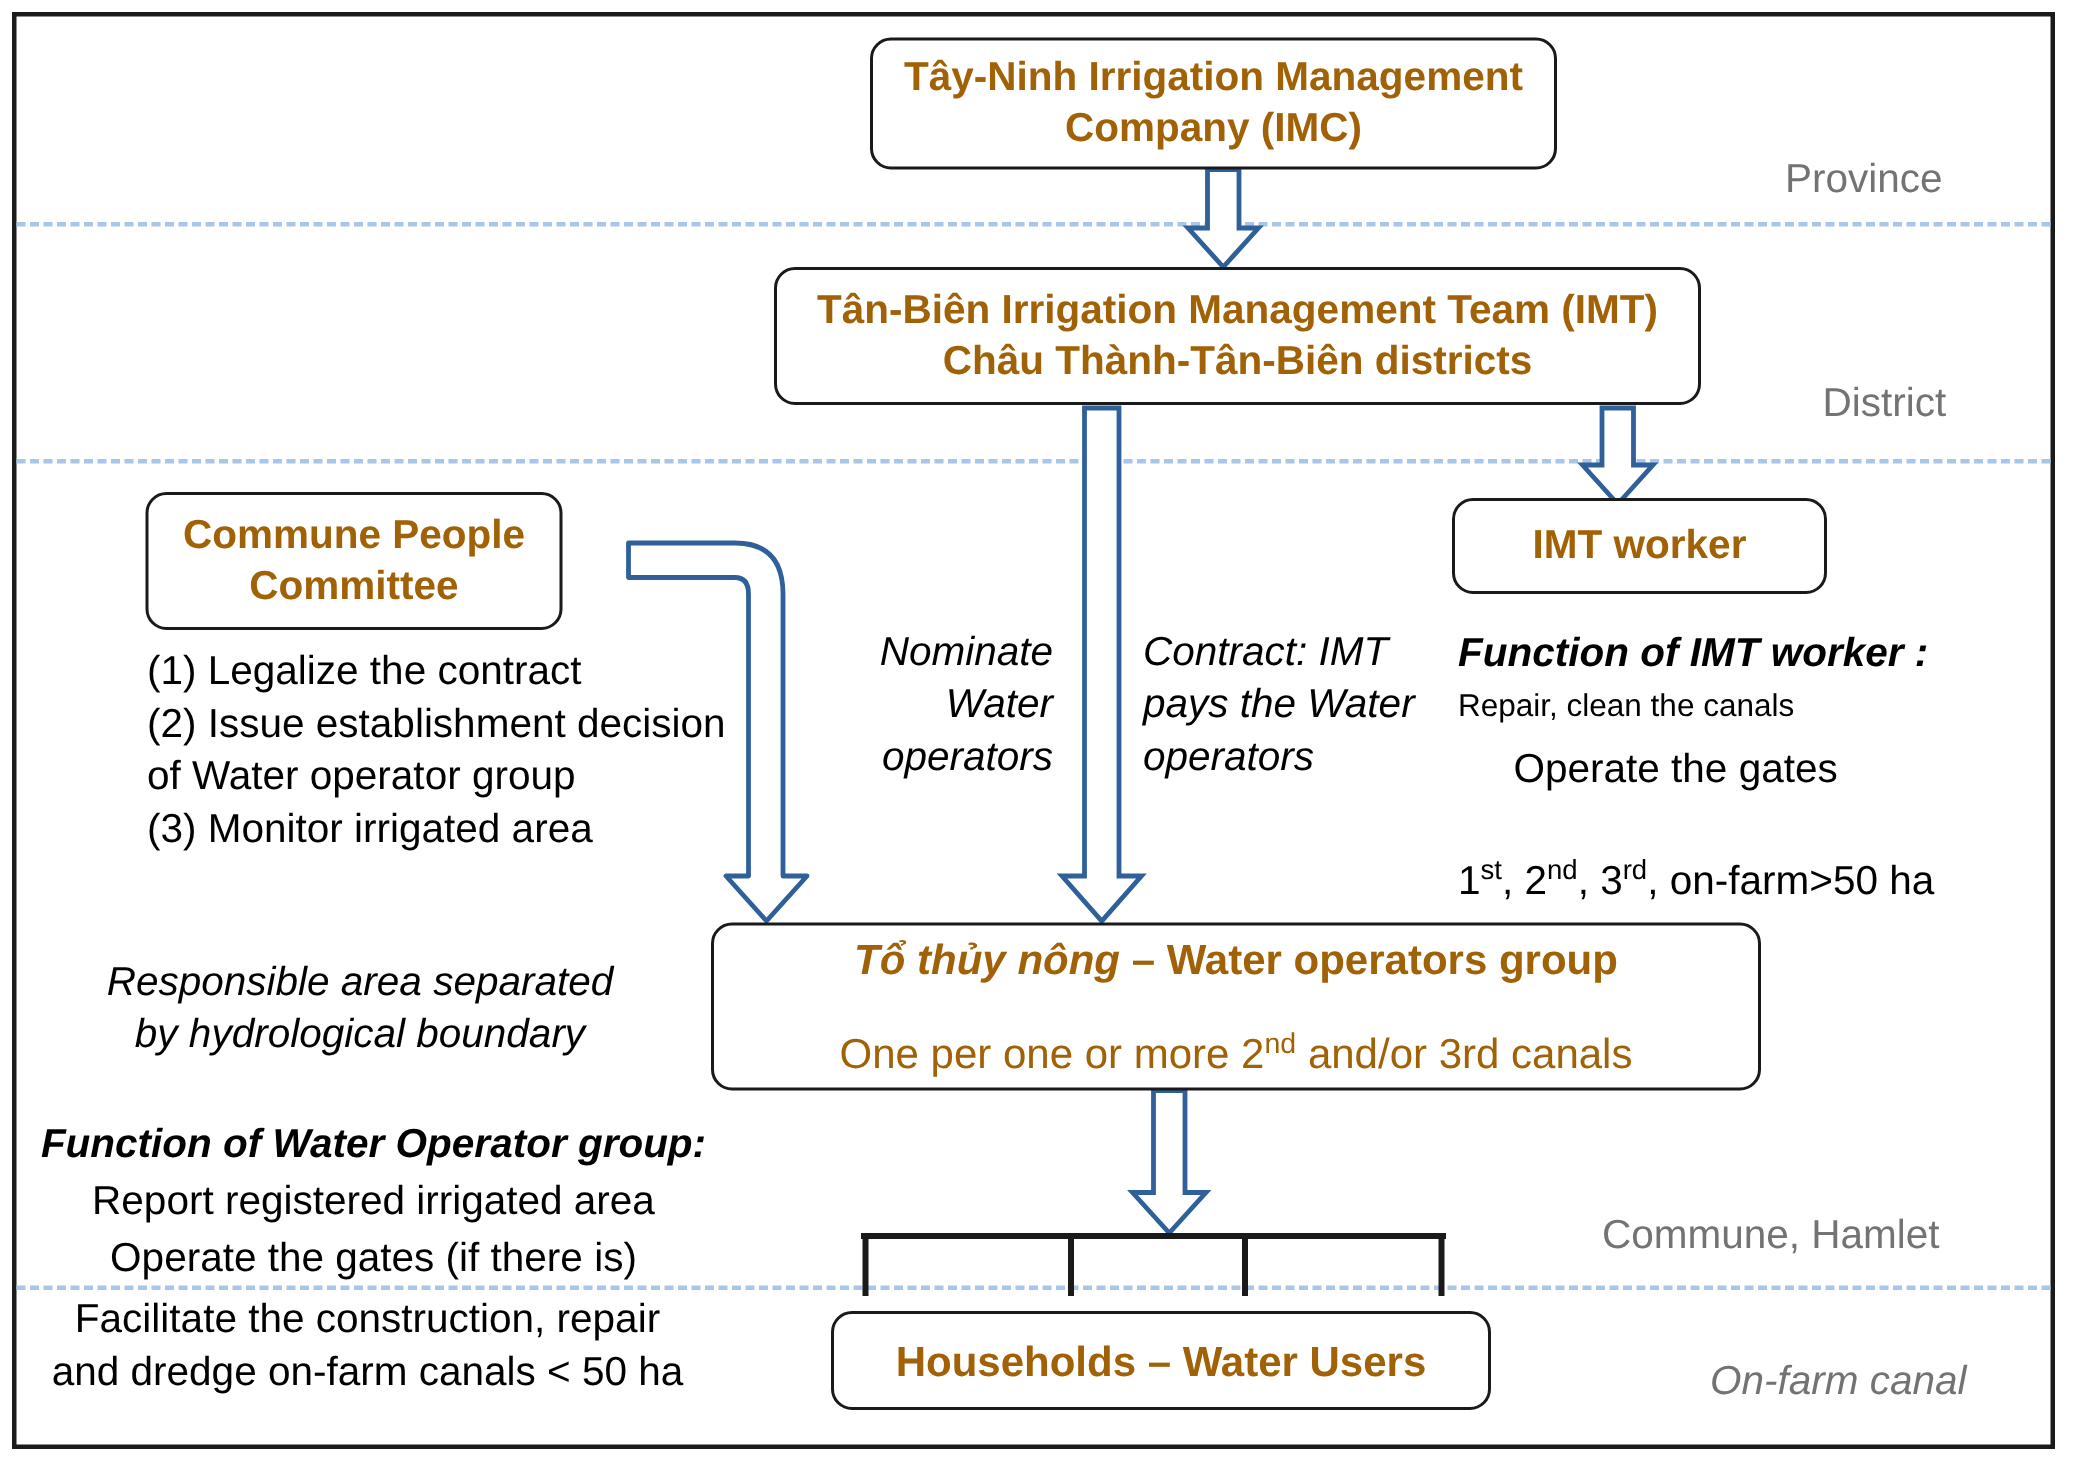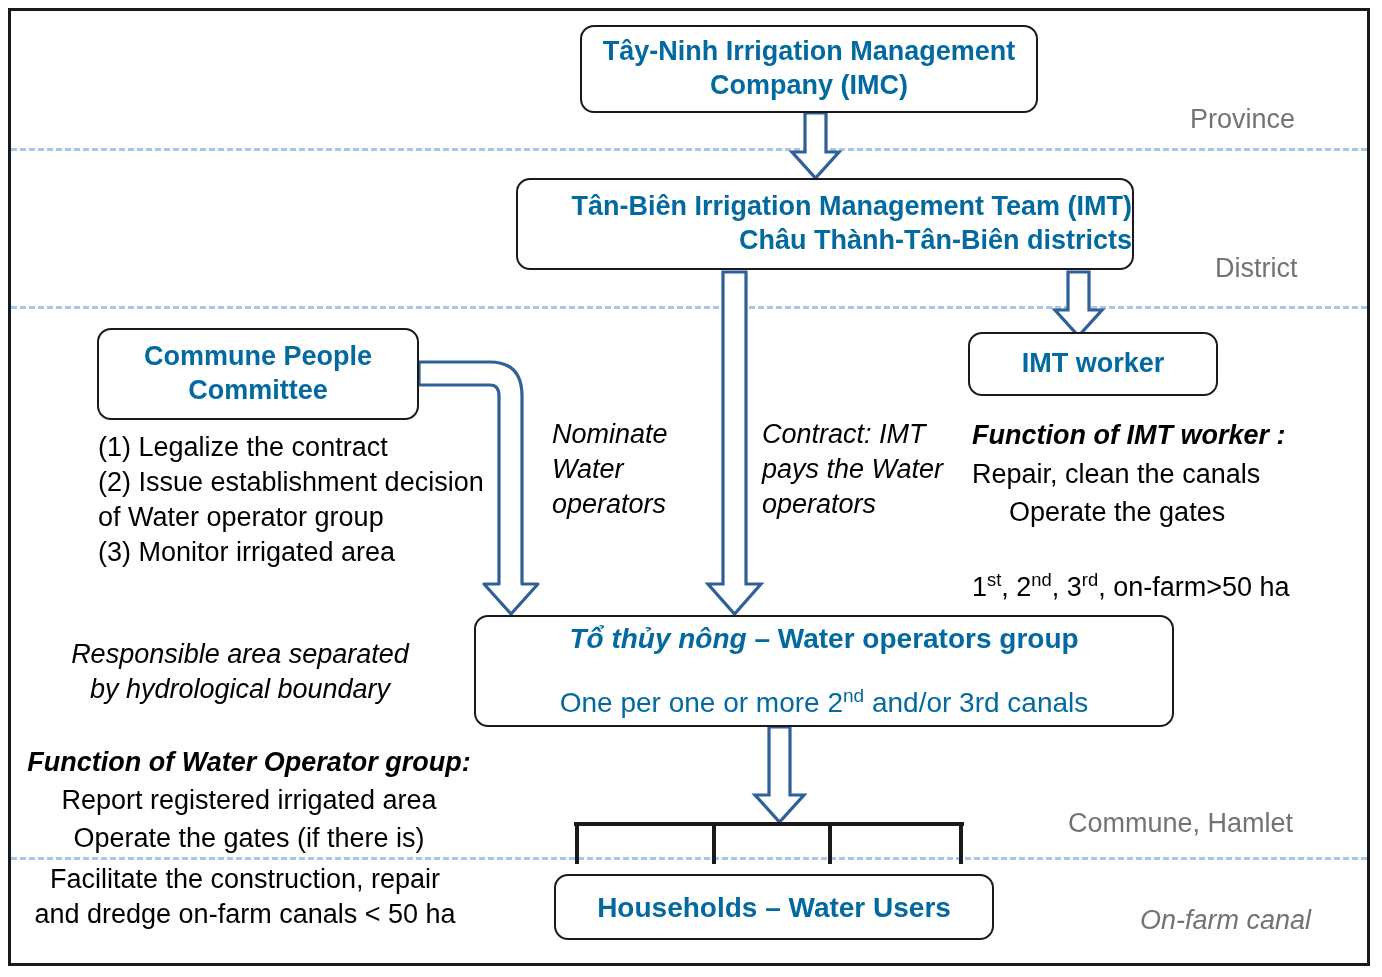--- a/index.html
+++ b/index.html
@@ -32,21 +32,21 @@
     border: 2.5px solid #1a1a1a;
     border-radius: 14px;
     background: #ffffff;
     box-sizing: border-box;
     display: flex;
     flex-direction: column;
     align-items: center;
     justify-content: center;
     text-align: center;
     font-weight: bold;
-    color: #0369a1;
+    color: #a16207;
     line-height: 1.25;
   }
   .node .ln { display: block; white-space: nowrap; }
   
   .txt {
     position: absolute;
     color: #000000;
     line-height: 1.30;
     white-space: pre-line;
   }
@@ -122,26 +122,26 @@
       <line x1="830" y1="824" x2="830" y2="862"></line>
       <line x1="961" y1="824" x2="961" y2="862"></line>
     </g>
   </svg>
 
   <div class="node" style="left:580px; top:25px; width:458px; height:88px; font-size:27px;">
     <span class="ln">Tây-Ninh  Irrigation Management</span>
     <span class="ln">Company (IMC)</span>
   </div>
 
-  <div class="node" style="left:516px; top:178px; width:618px; height:92px; font-size:27px;align-items:flex-end;">
+  <div class="node" style="left:516px; top:178px; width:618px; height:92px; font-size:27px;">
     <span class="ln">Tân-Biên  Irrigation Management Team (IMT)</span>
     <span class="ln">Châu Thành-Tân-Biên  districts</span>
   </div>
 
-  <div class="node" style="left:97px; top:328px; width:322px; height:92px; font-size:27px;">
+  <div class="node" style="left:97px; top:328px; width:278px; height:92px; font-size:27px;">
     <span class="ln">Commune People</span>
     <span class="ln">Committee</span>
   </div>
 
   <div class="node" style="left:968px; top:332px; width:250px; height:64px; font-size:27px;">
     <span class="ln">IMT worker</span>
   </div>
 
   <div class="node" style="left:474px; top:615px; width:700px; height:112px; font-size:28px;">
     <span class="ln">
@@ -154,30 +154,30 @@
 
   <div class="node" style="left:554px; top:874px; width:440px; height:66px; font-size:28px;">
     <span class="ln">Households – Water Users</span>
   </div>
 
   <div class="txt" style="left:98px; top:430px; width:430px; font-size:27px;">(1) Legalize the contract
 (2) Issue establishment decision
 of Water operator group
 (3) Monitor irrigated area</div>
 
-  <div class="txt it" style="left:552px; top:417px; width:150px; font-size:27px;">Nominate
+  <div class="txt it" style="left:552px; top:417px; width:150px; font-size:27px;text-align:right;">Nominate
 Water
 operators</div>
 
   <div class="txt it" style="left:762px; top:417px; width:210px; font-size:27px;">Contract: IMT
 pays the Water
 operators</div>
 
   <div class="txt bi" style="left:972px; top:418px; font-size:27px;text-align:center;">Function of IMT worker :</div>
-  <div class="txt" style="left:972px; top:457px; font-size:27px;">Repair, clean the canals</div>
+  <div class="txt" style="left:972px; top:457px; font-size:21px;">Repair, clean the canals</div>
   <div class="txt" style="left:972px; top:495px; font-size:27px;margin-left:37px;">Operate the gates</div>
   <div class="txt" style="left:972px; top:533px; font-size:27px;">
     <span>1</span><span class="sup">st</span><span>, 2</span><span class="sup">nd</span><span>, 3</span><span class="sup">rd</span><span>, on-farm&gt;50 ha</span>
   </div>
 
   <div class="txt it c" style="left:20px; top:637px; width:440px; font-size:27px;">Responsible area separated
 by hydrological boundary</div>
 
   <div class="txt bi c" style="left:14px; top:745px; width:470px; font-size:27px;">Function of Water Operator group:</div>
   <div class="txt c" style="left:14px; top:783px; width:470px; font-size:27px;">Report registered irrigated area</div>

